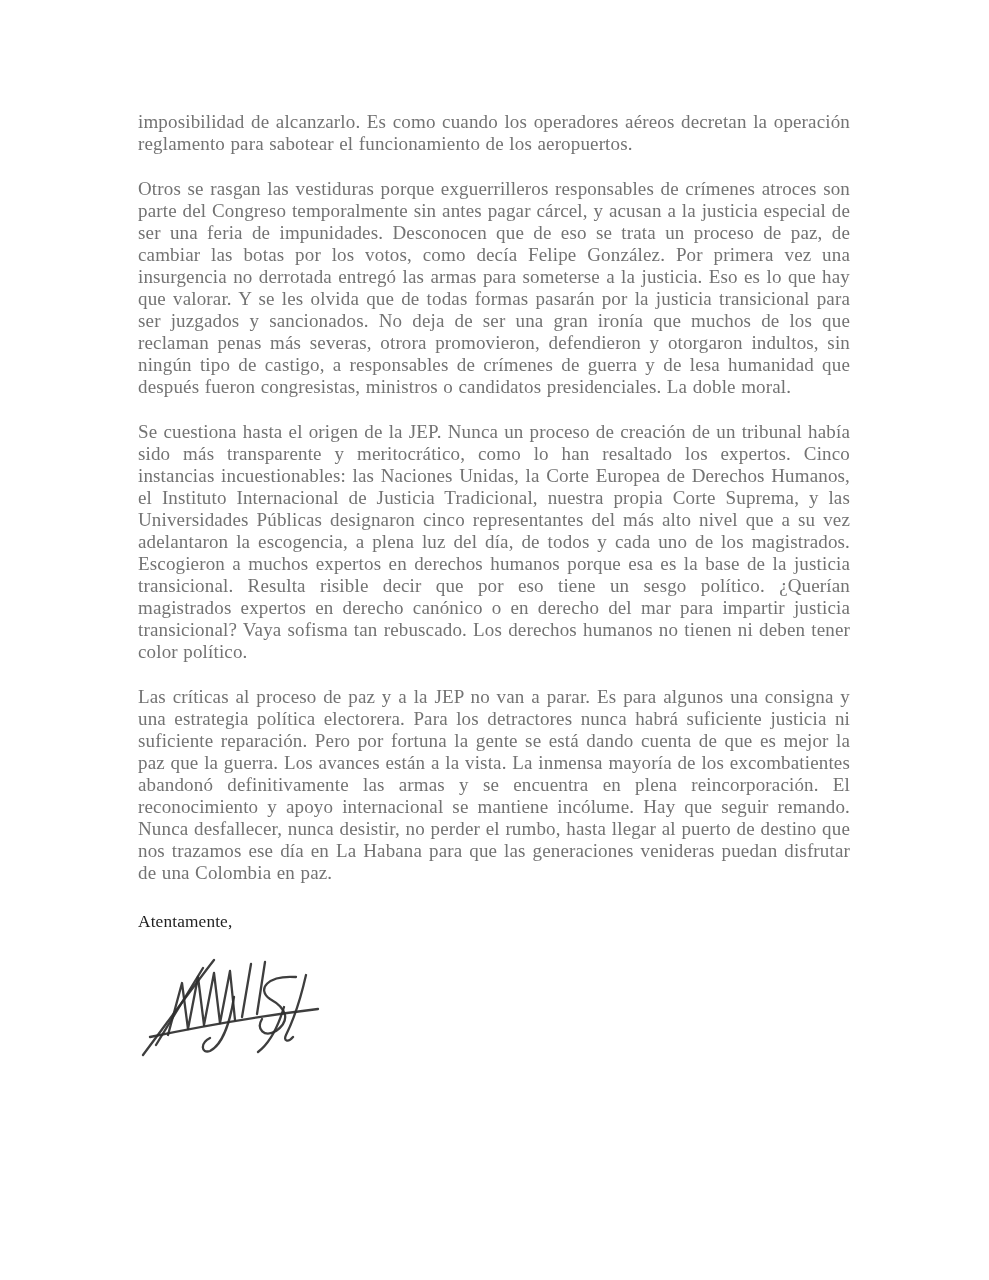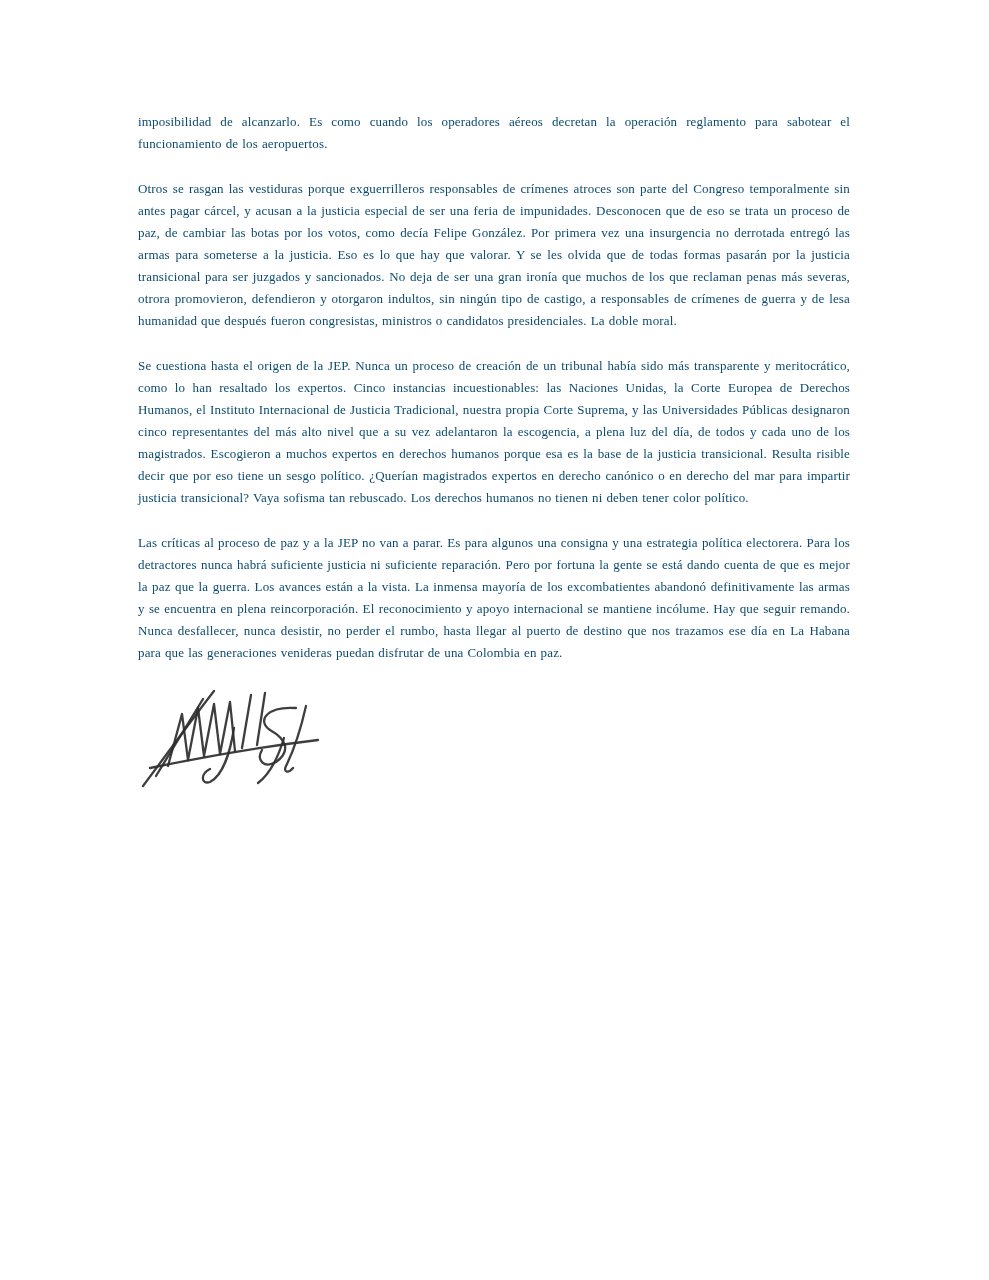--- a/index.html
+++ b/index.html
@@ -17,24 +17,24 @@
     font-family: "Liberation Serif", "DejaVu Serif", serif;
   }
   .letter-body {
     position: absolute;
     left: 138px;
     top: 111px;
     width: 712px;
   }
   .body-par {
     margin: 0 0 23px 0;
-    font-size: 13px;
+    font-size: 19px;
     line-height: 22px;
     text-align: justify;
-    color: #0c4a6e;
+    color: #737373;
     letter-spacing: 0.15px;
     word-spacing: 0.6px;
   }
   .closing {
     margin: 27px 0 0 0;
     font-size: 17.3px;
     line-height: 22px;
     color: #1e1e1e;
     letter-spacing: 0.15px;
   }
@@ -65,20 +65,21 @@
   <div class="letter-body">
 
     <p class="body-par">imposibilidad de alcanzarlo. Es como cuando los operadores aéreos decretan la operación reglamento para sabotear el funcionamiento de los aeropuertos.</p>
 
     <p class="body-par">Otros se rasgan las vestiduras porque exguerrilleros responsables de crímenes atroces son parte del Congreso temporalmente sin antes pagar cárcel, y acusan a la justicia especial de ser una feria de impunidades. Desconocen que de eso se trata un proceso de paz, de cambiar las botas por los votos, como decía Felipe González. Por primera vez una insurgencia no derrotada entregó las armas para someterse a la justicia. Eso es lo que hay que valorar. Y se les olvida que de todas formas pasarán por la justicia transicional para ser juzgados y sancionados. No deja de ser una gran ironía que muchos de los que reclaman penas más severas, otrora promovieron, defendieron y otorgaron indultos, sin ningún tipo de castigo, a responsables de crímenes de guerra y de lesa humanidad que después fueron congresistas, ministros o candidatos presidenciales. La doble moral.</p>
 
     <p class="body-par">Se cuestiona hasta el origen de la JEP. Nunca un proceso de creación de un tribunal había sido más transparente y meritocrático, como lo han resaltado los expertos. Cinco instancias incuestionables: las Naciones Unidas, la Corte Europea de Derechos Humanos, el Instituto Internacional de Justicia Tradicional, nuestra propia Corte Suprema, y las Universidades Públicas designaron cinco representantes del más alto nivel que a su vez adelantaron la escogencia, a plena luz del día, de todos y cada uno de los magistrados. Escogieron a muchos expertos en derechos humanos porque esa es la base de la justicia transicional. Resulta risible decir que por eso tiene un sesgo político. ¿Querían magistrados expertos en derecho canónico o en derecho del mar para impartir justicia transicional? Vaya sofisma tan rebuscado. Los derechos humanos no tienen ni deben tener color político.</p>
 
     <p class="body-par">Las críticas al proceso de paz y a la JEP no van a parar. Es para algunos una consigna y una estrategia política electorera. Para los detractores nunca habrá suficiente justicia ni suficiente reparación. Pero por fortuna la gente se está dando cuenta de que es mejor la paz que la guerra. Los avances están a la vista. La inmensa mayoría de los excombatientes abandonó definitivamente las armas y se encuentra en plena reincorporación. El reconocimiento y apoyo internacional se mantiene incólume. Hay que seguir remando. Nunca desfallecer, nunca desistir, no perder el rumbo, hasta llegar al puerto de destino que nos trazamos ese día en La Habana para que las generaciones venideras puedan disfrutar de una Colombia en paz.</p>
 
+    <p class="closing">Atentamente,</p>
 
     <div class="signature-wrap">
       <svg viewBox="0 0 190 104" xmlns="http://www.w3.org/2000/svg" aria-label="handwritten signature">
 
         <path class="sig-stroke" d="M5,98 C26,70 52,34 76,3"></path>
 
         <path class="sig-stroke" d="M18,88 C34,62 52,32 65,11"></path>
 
         <path class="sig-stroke" d="M30,78 L44,26 L50,72 L60,20 L66,68 L76,16 L82,66 L92,14 L97,63"></path>
 

